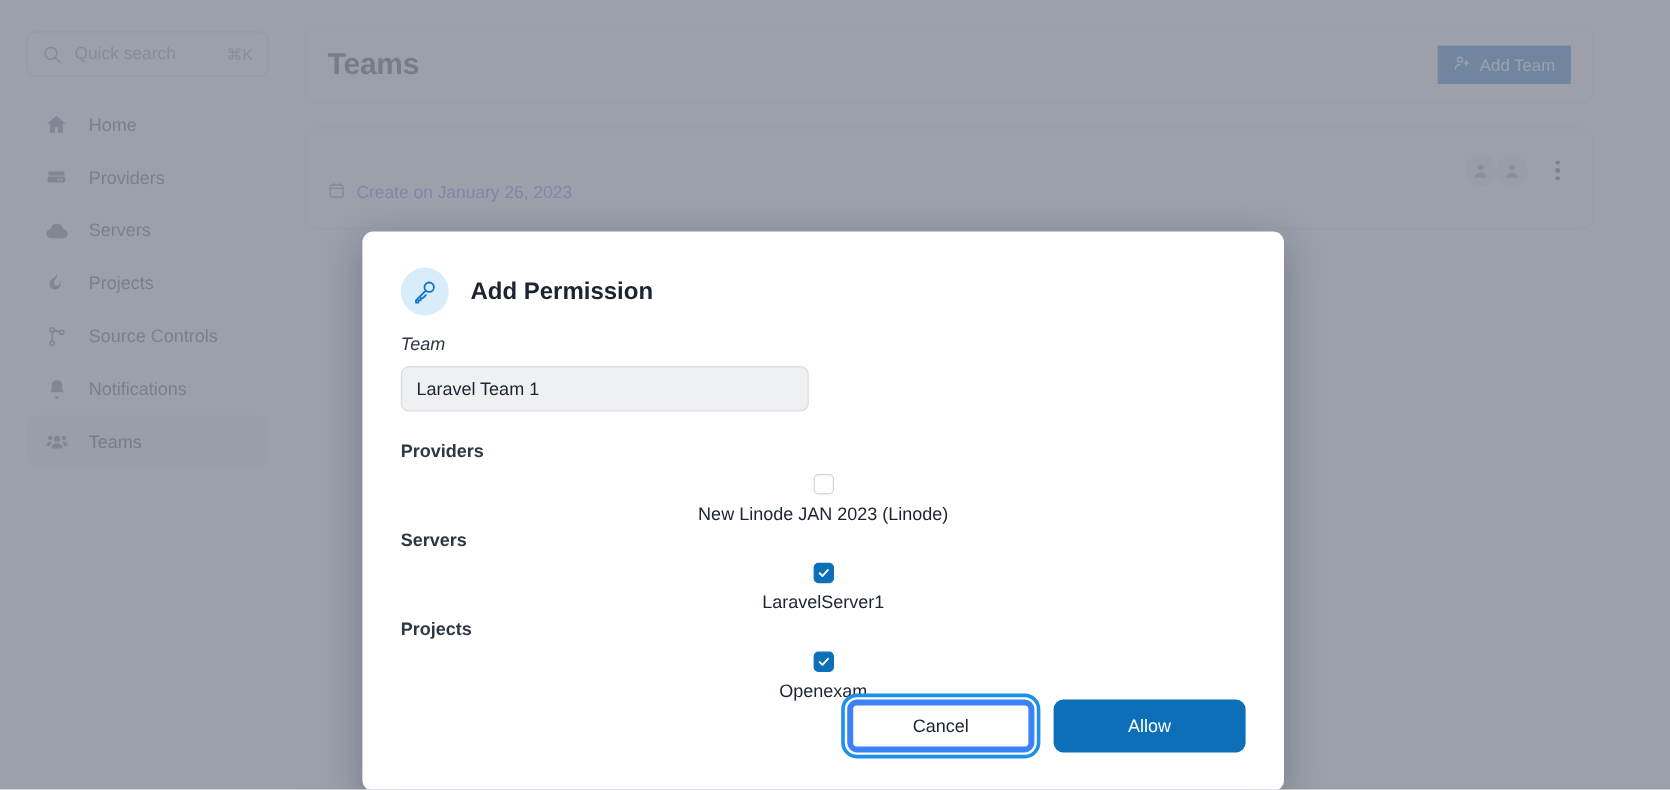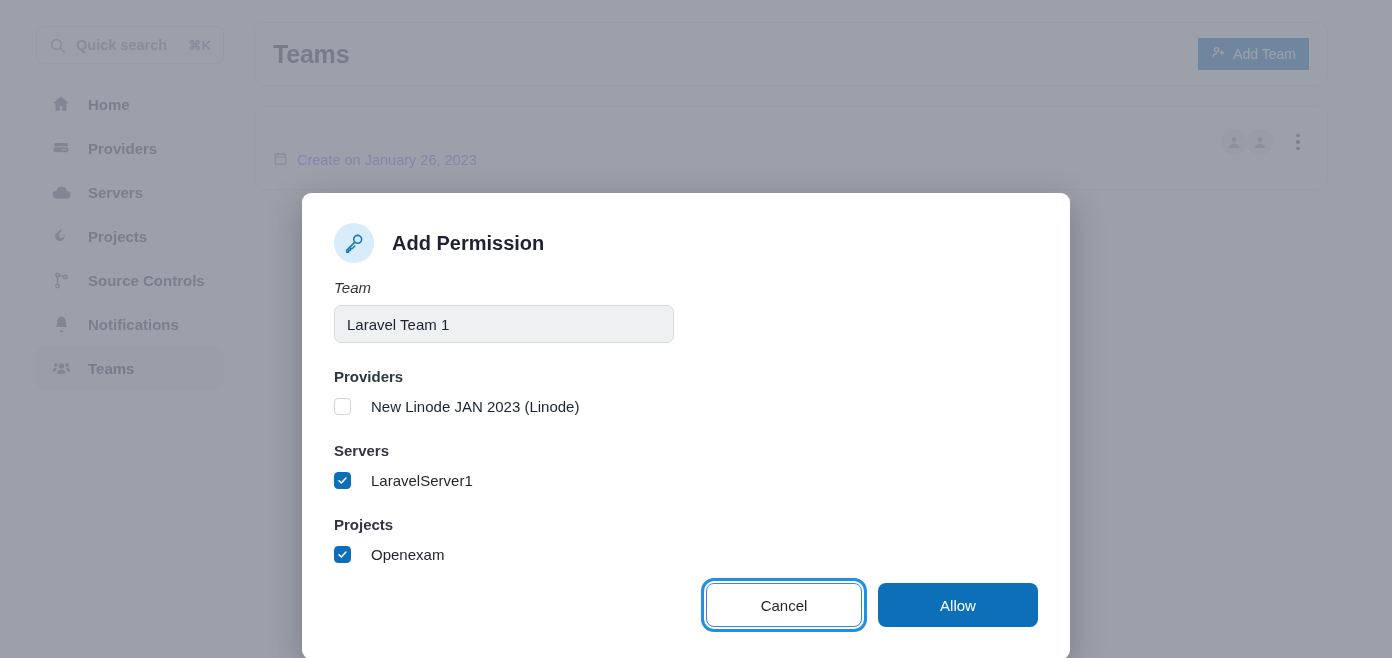--- a/index.html
+++ b/index.html
@@ -15,23 +15,22 @@
   .app {
     position: absolute; inset: 0;
     display: flex;
     background: #ffffff;
   }
 
   
   .sidebar {
     width: 246px;
     flex: 0 0 246px;
-    padding: 26px 22px 0 36px;
-    background: #ffffff;
-    font-weight: bold;
+    padding: 26px 22px 0 22px;
+    background: #ffffff;
   }
   .search-box {
     height: 38px;
     border: 1px solid #d7dbe2;
     border-radius: 8px;
     display: flex;
     align-items: center;
     padding: 0 12px;
     gap: 10px;
   }
@@ -208,22 +207,23 @@
   .group-label {
     font-size: 15px;
     font-weight: bold;
     color: #2f3745;
     margin-top: 25px;
     margin-bottom: 10px;
   }
   .check-row {
     display: flex;
     align-items: center;
-    gap: 20px;
+    gap: 8px;
     height: 22px;
+    flex-direction: column;
   }
   .cbox {
     width: 17px; height: 17px;
     border-radius: 4px;
     border: 1.5px solid #cfd4dc;
     background: #ffffff;
     flex: 0 0 17px;
     display: flex; align-items: center; justify-content: center;
   }
   .cbox.on {
@@ -238,21 +238,21 @@
   .modal-footer {
     padding: 0 32px 32px 32px;
     display: flex;
     justify-content: flex-end;
     align-items: center;
     gap: 16px;
   }
   .btn-cancel {
     width: 156px; height: 44px;
     background: #ffffff;
-    border: 1px solid #3b82f6;
+    border: 5px solid #3b82f6;
     border-radius: 8px;
     font-size: 15px;
     color: #1b2430;
     font-family: inherit;
     outline: 3px solid #1e90e8;
     outline-offset: 2px;
   }
   .btn-allow {
     width: 160px; height: 44px;
     background: #0d6fb8;

